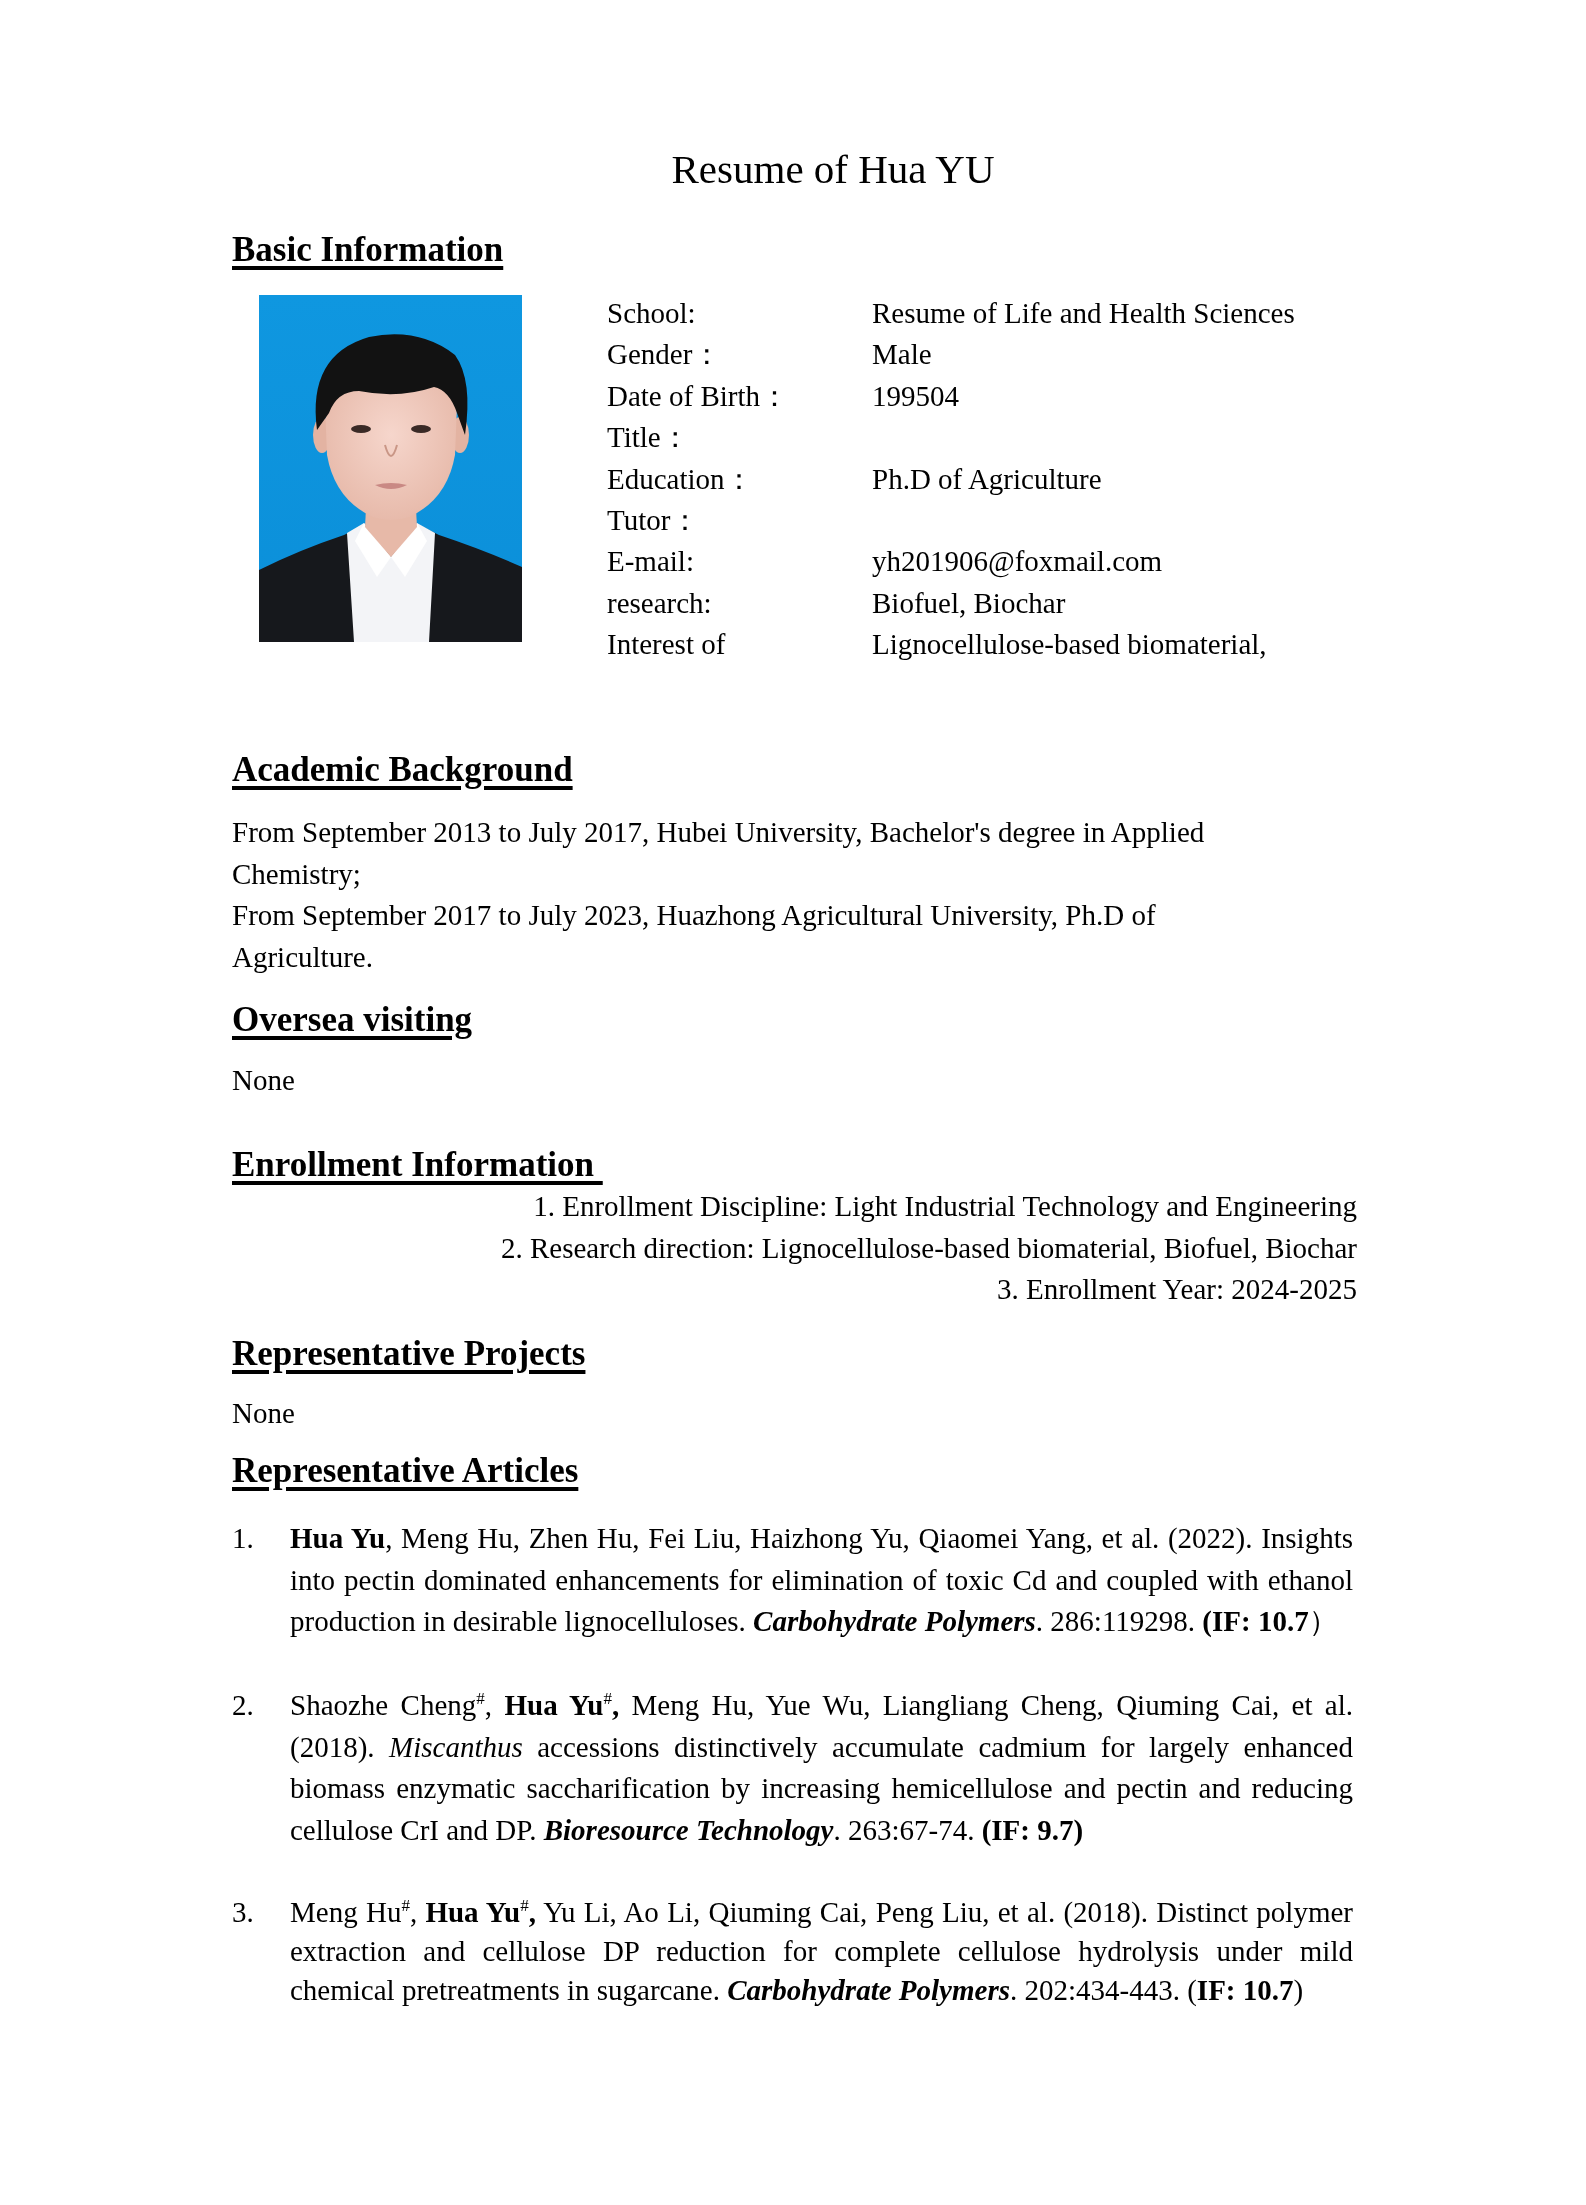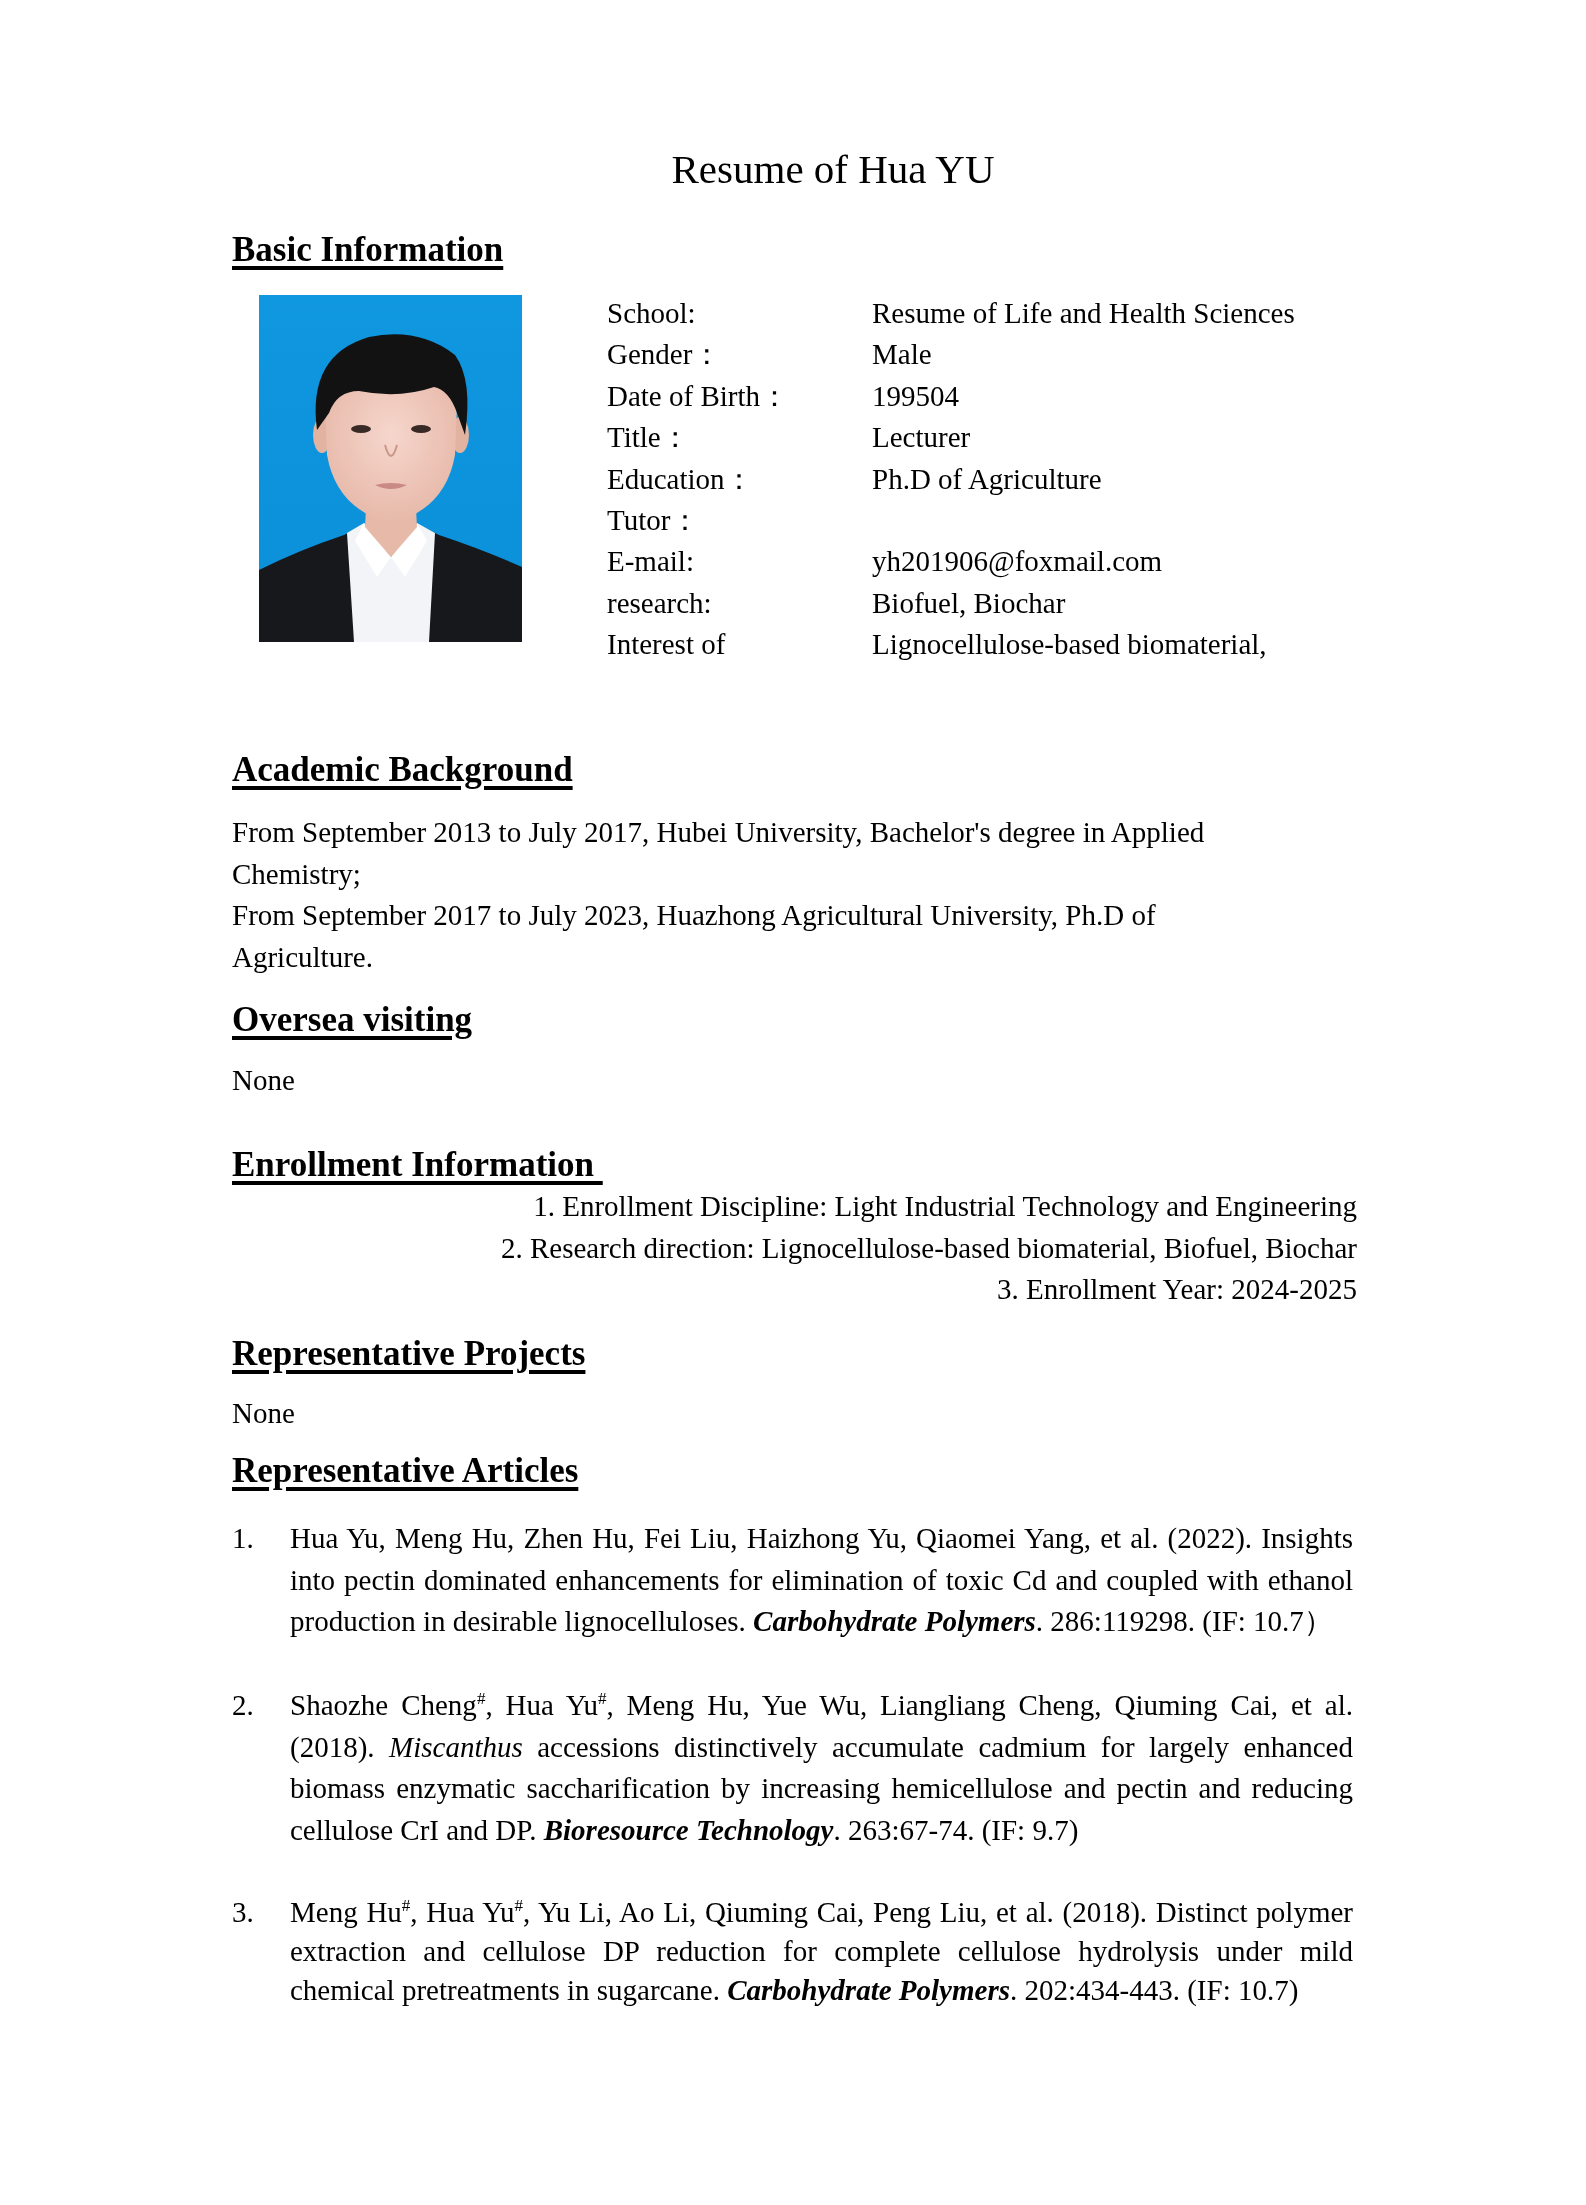--- a/index.html
+++ b/index.html
@@ -27,21 +27,21 @@
   .info-row { display: flex; font-size: 29px; line-height: 41.4px; }
   .info-label { width: 265px; flex: 0 0 265px; }
   .info-value { flex: 0 0 520px; }
   .para { left: 232px; width: 1125px; }
   .article {
     left: 232px; width: 1121px; display: flex;
     font-size: 29px; line-height: 41.6px;
   }
   .article .num { width: 58px; flex: 0 0 58px; }
   .article .txt { width: 1063px; flex: 0 0 1063px; text-align: justify; }
-  .b { font-weight: normal; }
+  .b { font-weight: bold; }
   .i { font-style: italic; }
   .bi { font-weight: bold; font-style: italic; }
   sup { font-size: 17px; line-height: 0; vertical-align: 11px; }
 </style>
 </head>
 <body>
 
 <div class="abs title">Resume of Hua YU</div>
 
 <div class="abs heading" style="top:230px;">Basic Information</div>
@@ -92,21 +92,20 @@
   <div class="info-row">
     <span class="info-label">Gender：</span>
     <span class="info-value">Male</span>
   </div>
   <div class="info-row">
     <span class="info-label">Date of Birth：</span>
     <span class="info-value">199504</span>
   </div>
   <div class="info-row">
     <span class="info-label">Title：</span>
-    <span class="info-value">Lecturer</span>
   </div>
   <div class="info-row">
     <span class="info-label">Education：</span>
     <span class="info-value">Ph.D of Agriculture</span>
   </div>
   <div class="info-row">
     <span class="info-label">Tutor：</span>
   </div>
   <div class="info-row">
     <span class="info-label">E-mail:</span>

